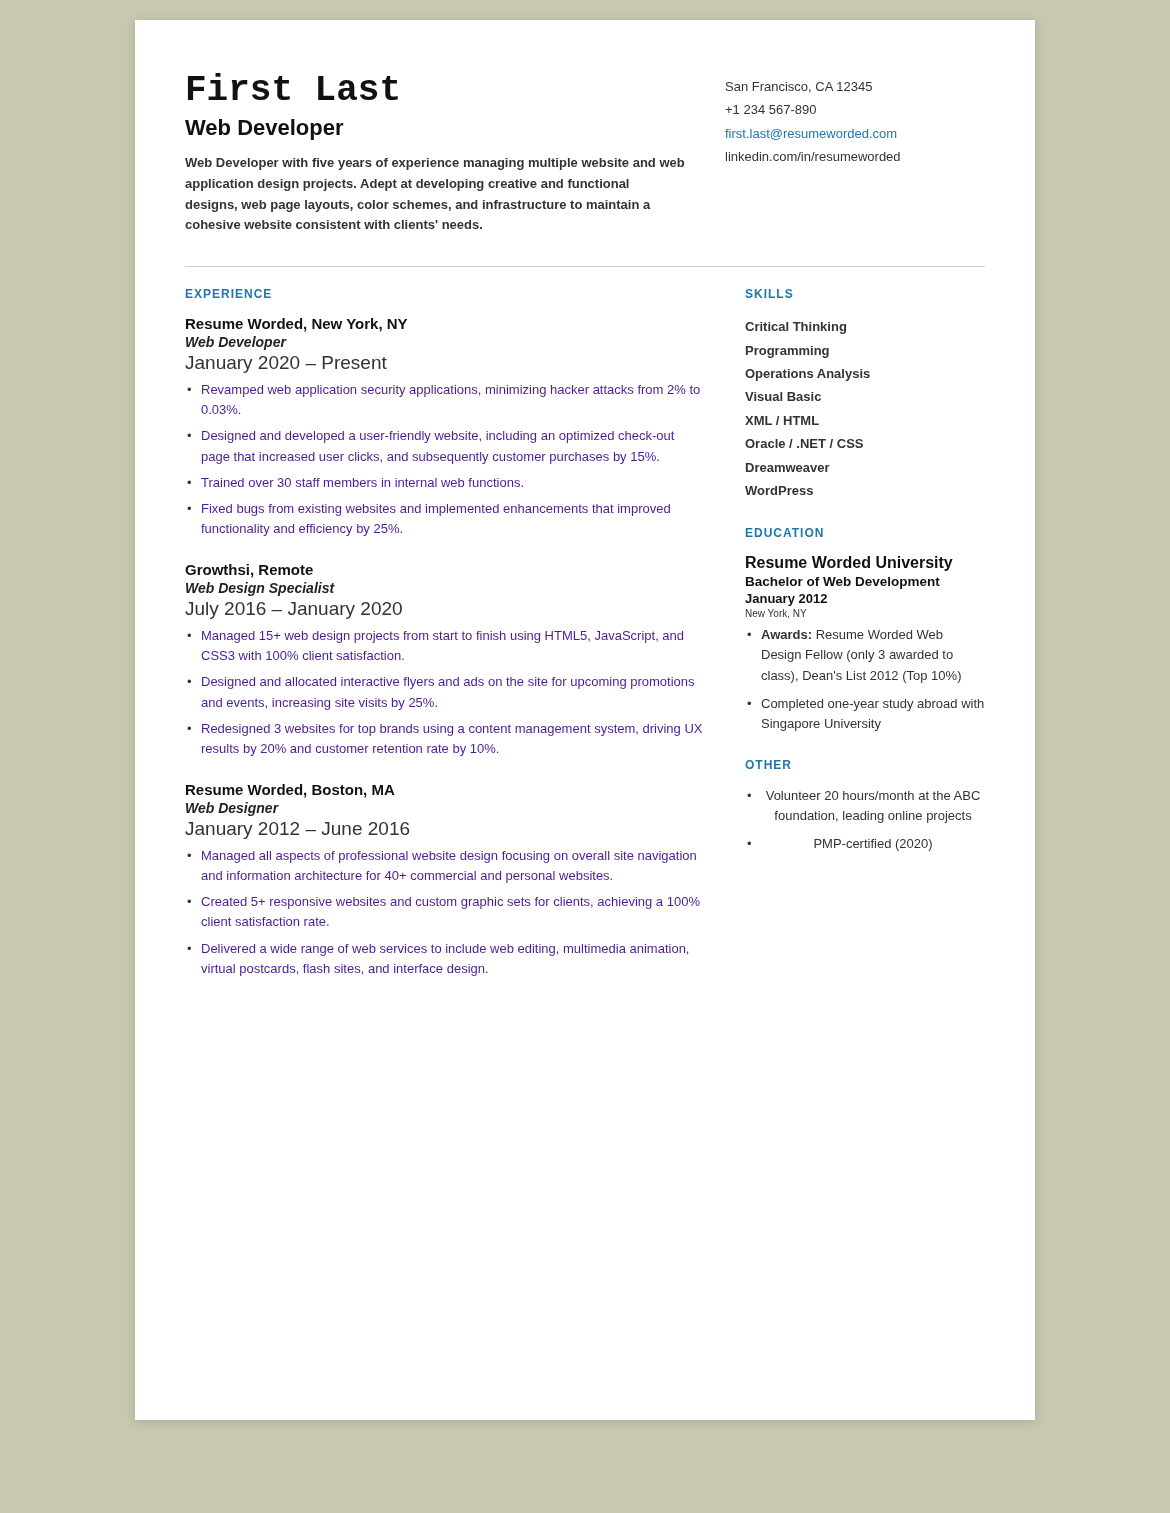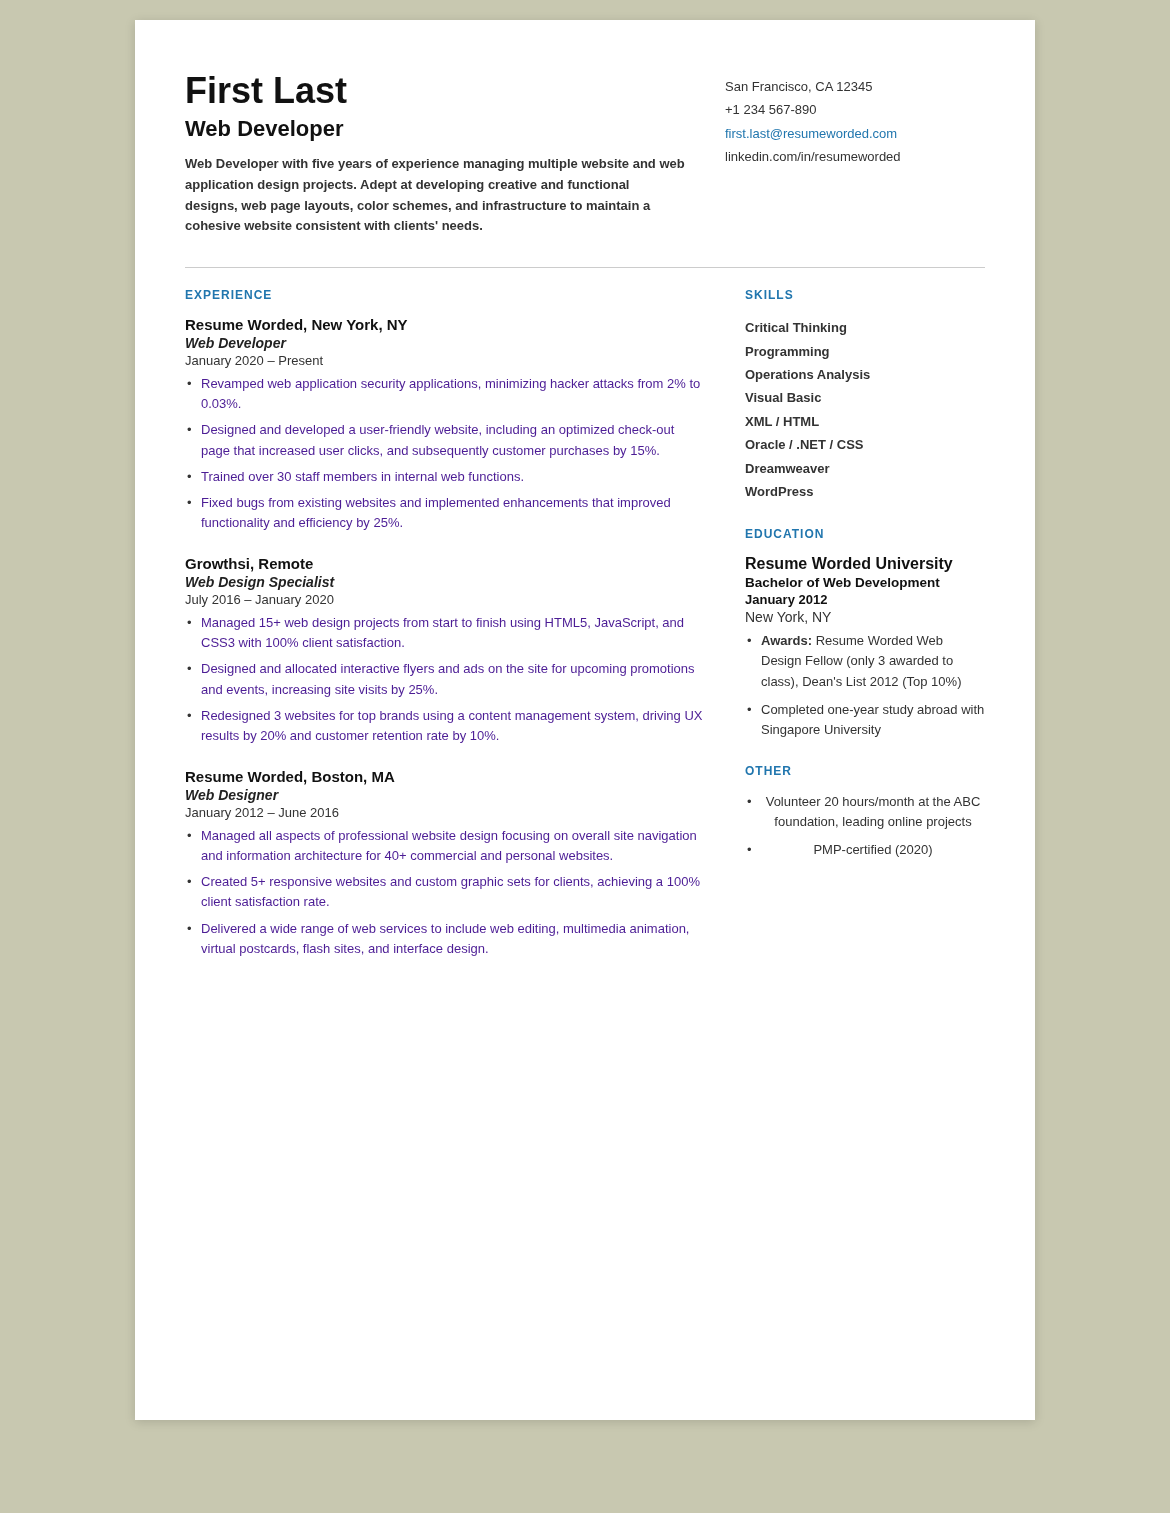--- a/index.html
+++ b/index.html
@@ -30,20 +30,21 @@
     }
     .resume-top-right {
       width: 260px;
       padding-top: 5px;
     }
     .name {
       font-size: 36px;
       font-weight: 900;
       color: #111;
       margin-bottom: 4px;
+      font-family: Liberation Mono, monospace;
     }
     .title {
       font-size: 22px;
       font-weight: 700;
       color: #111;
       margin-bottom: 12px;
     }
     .summary {
       font-size: 13px;
       color: #333;
@@ -100,21 +101,21 @@
       font-weight: 700;
     }
     .job-title-italic {
       font-style: italic;
       font-weight: 700;
       font-size: 14px;
       color: #222;
       margin-bottom: 2px;
     }
     .job-dates {
-      font-size: 13px;
+      font-size: 19px;
       color: #333;
       margin-bottom: 6px;
     }
     .bullet-list {
       list-style: none;
       padding: 0;
     }
     .bullet-list li {
       font-size: 13px;
       color: #4c1d95;
@@ -151,21 +152,21 @@
       color: #111;
       margin-bottom: 2px;
     }
     .edu-date {
       font-size: 13px;
       font-weight: 700;
       color: #111;
       margin-bottom: 2px;
     }
     .edu-location {
-      font-size: 14px;
+      font-size: 10px;
       color: #333;
       margin-bottom: 6px;
     }
     .edu-bullets {
       list-style: none;
       padding: 0;
     }
     .edu-bullets li {
       font-size: 13px;
       color: #333;

